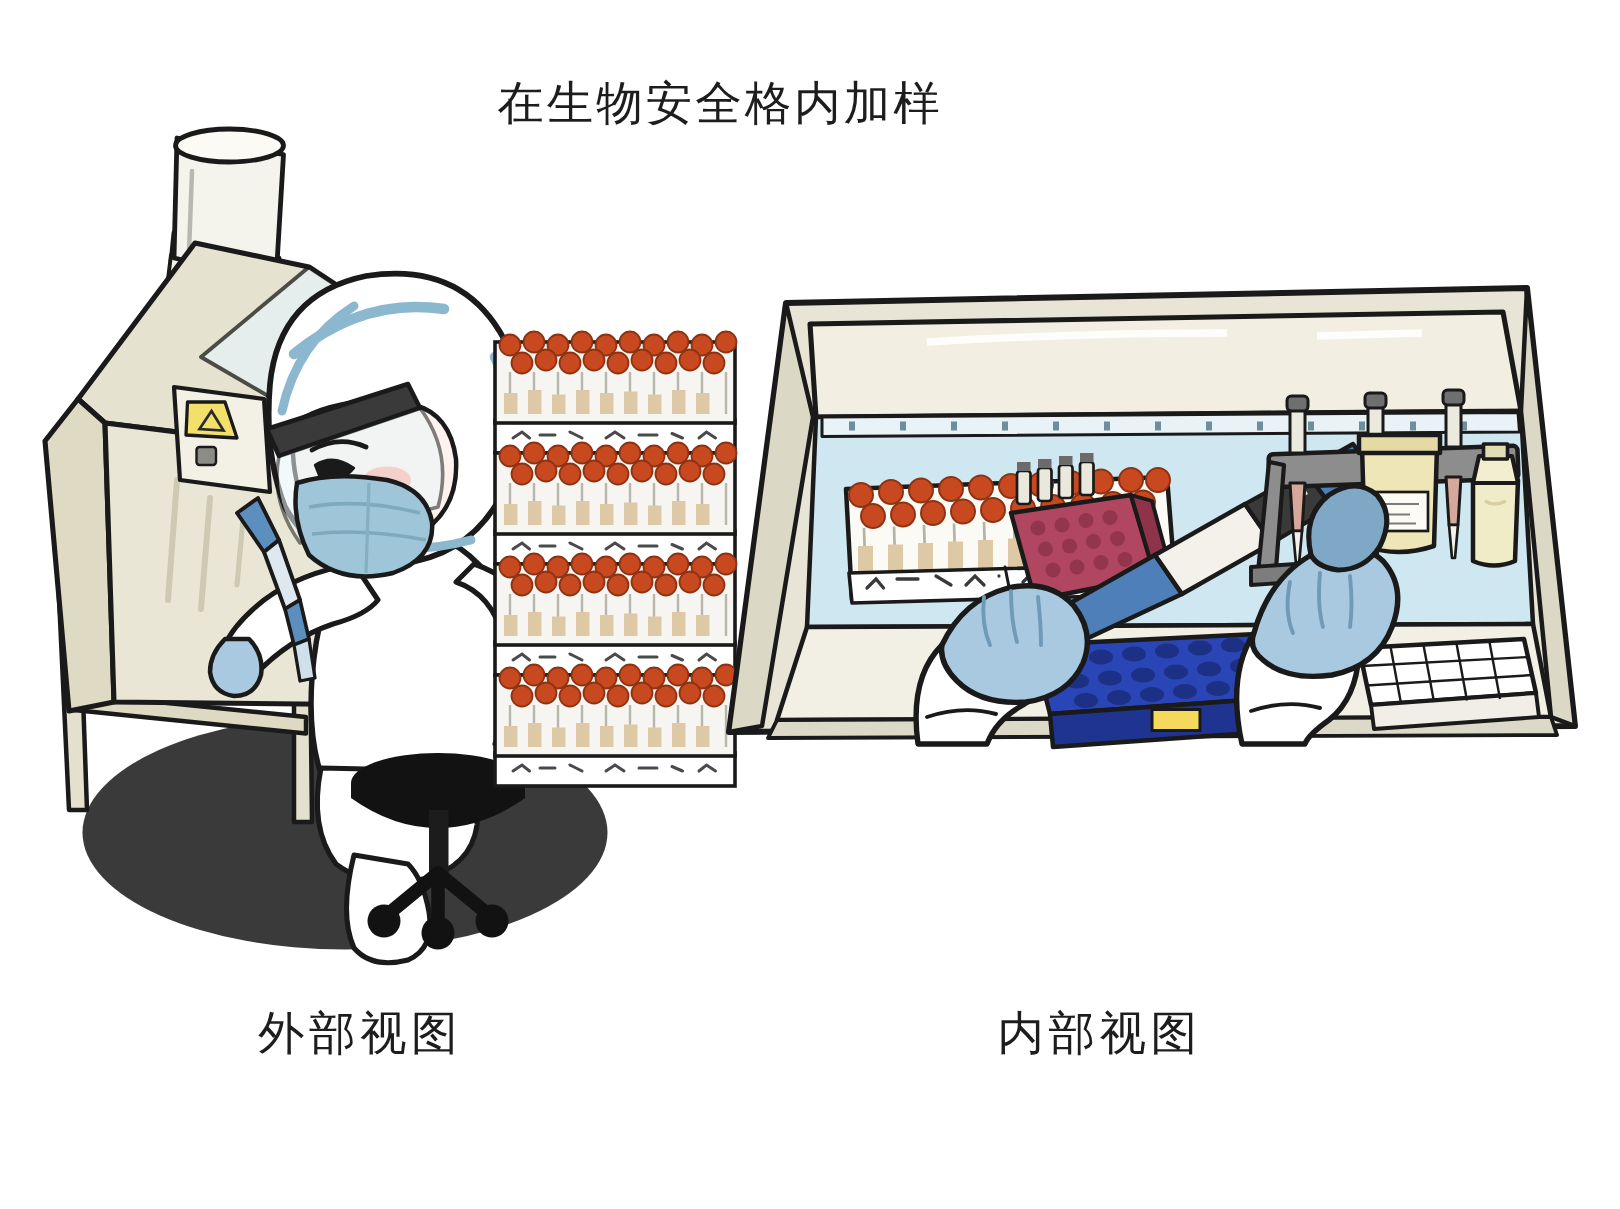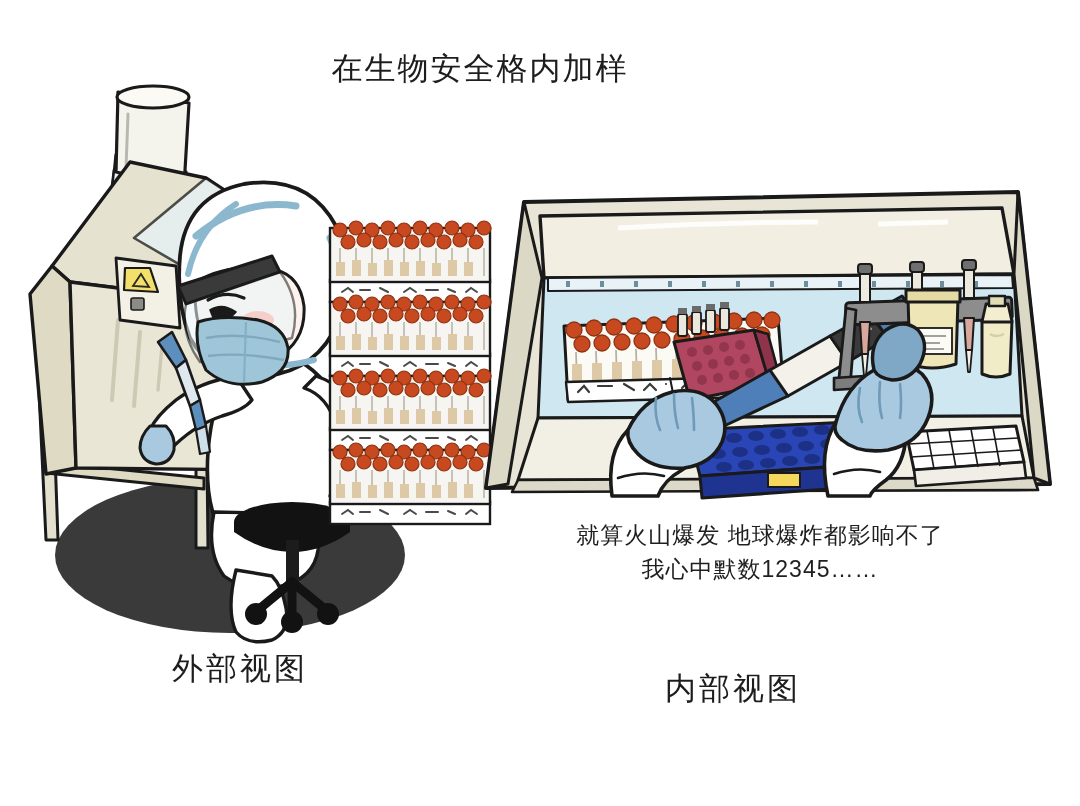--- a/index.html
+++ b/index.html
@@ -10,21 +10,21 @@
   
   #title{
     left:0;top:48px;width:960px;text-align:center;
     font-size:31px;color:#1d1d1d;letter-spacing:2px;font-weight:400;
   }
   #caption{
     left:520px;top:518px;width:480px;text-align:center;
     font-size:23px;color:#1f1f1f;line-height:34px;letter-spacing:1px;
   }
   .view-label{font-size:31px;color:#1d1d1d;letter-spacing:3px;}
-  #label-left{left:150px;top:648px;width:180px;text-align:center;}
+  #label-left{left:150px;top:668px;width:180px;text-align:center;}
   #label-right{left:665px;top:668px;width:190px;text-align:left;}
 
   
   .ink{stroke:#1a1a1a;stroke-linejoin:round;stroke-linecap:round;}
   svg{display:block;overflow:visible;}
 </style>
 </head>
 <body>
 
 <div id="stage">
@@ -642,21 +642,17 @@
           <path d="M422 206 Q424 226 422 240"></path>
         </g>
         <path class="ink" d="M356 296 Q380 288 402 294" fill="none" stroke-width="2.6"></path>
       </g>
 
       <path class="ink" d="M540 14 L572 306 L556 300 L536 96 Z" fill="#dcd8c6" stroke-width="3"></path>
       <path class="ink" d="M46 24 L8 310 L30 306 L64 100 Z" fill="#dcd8c6" stroke-width="3"></path>
     </svg>
   </div>
 
-  <div class="abs" id="caption">
-    <div>就算火山爆发 地球爆炸都影响不了</div>
-    <div>我心中默数12345……</div>
-  </div>
 
   <div class="abs view-label" id="label-left">外部视图</div>
   <div class="abs view-label" id="label-right">内部视图</div>
 
 </div>
 
 </body></html>

